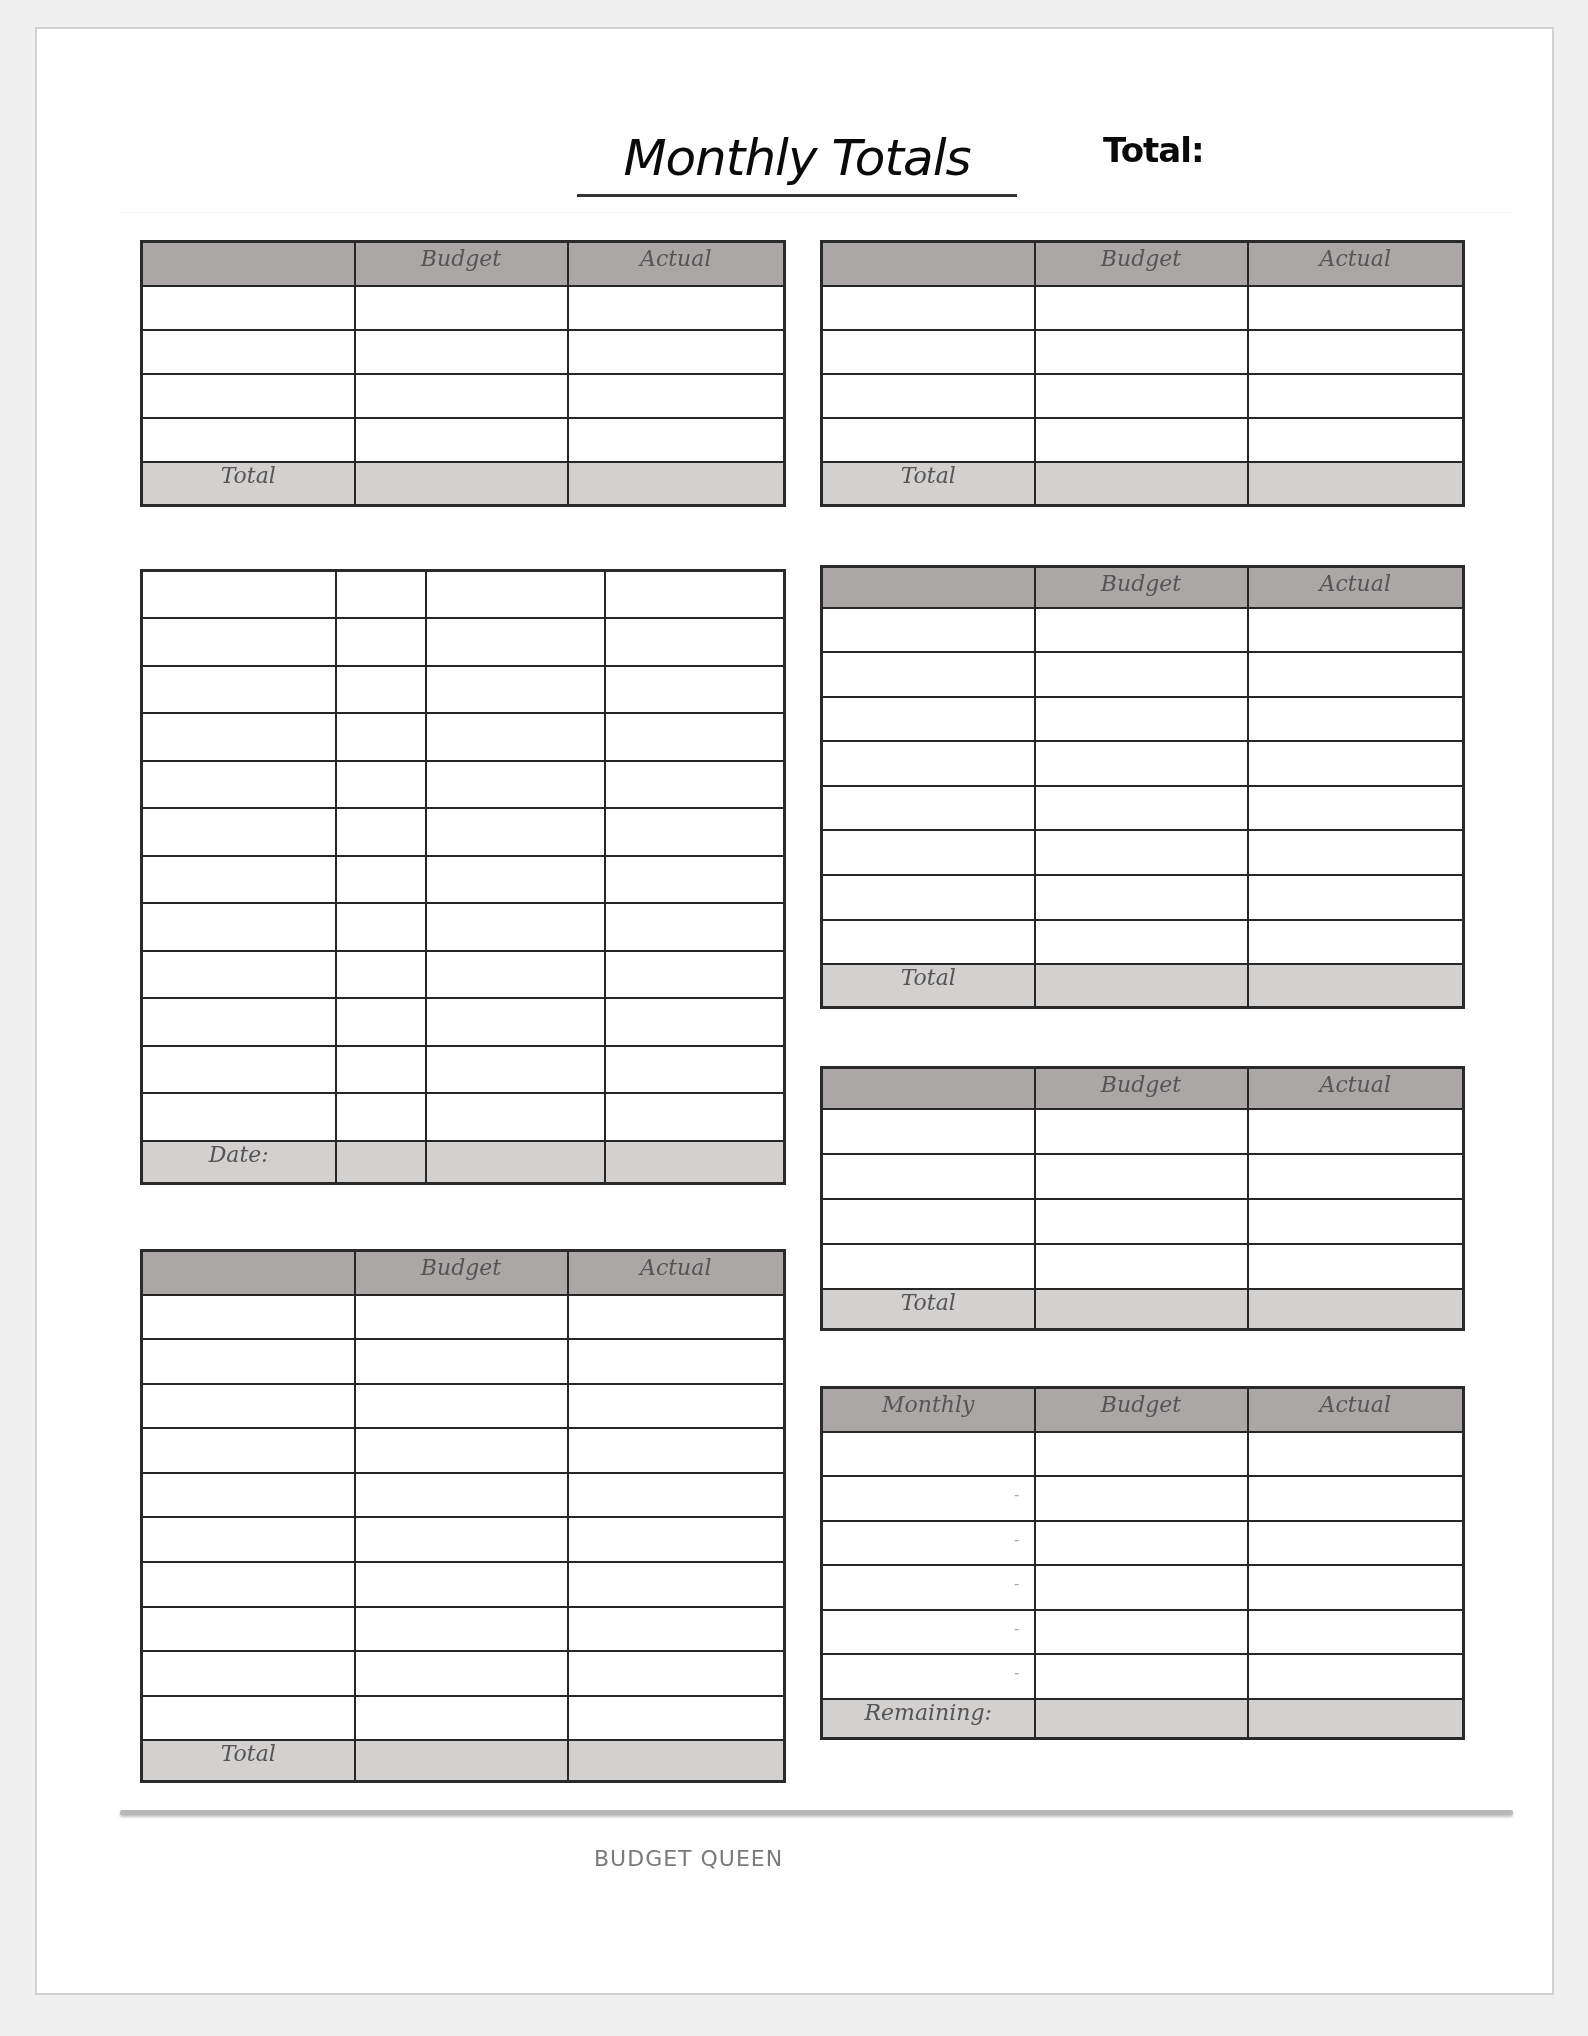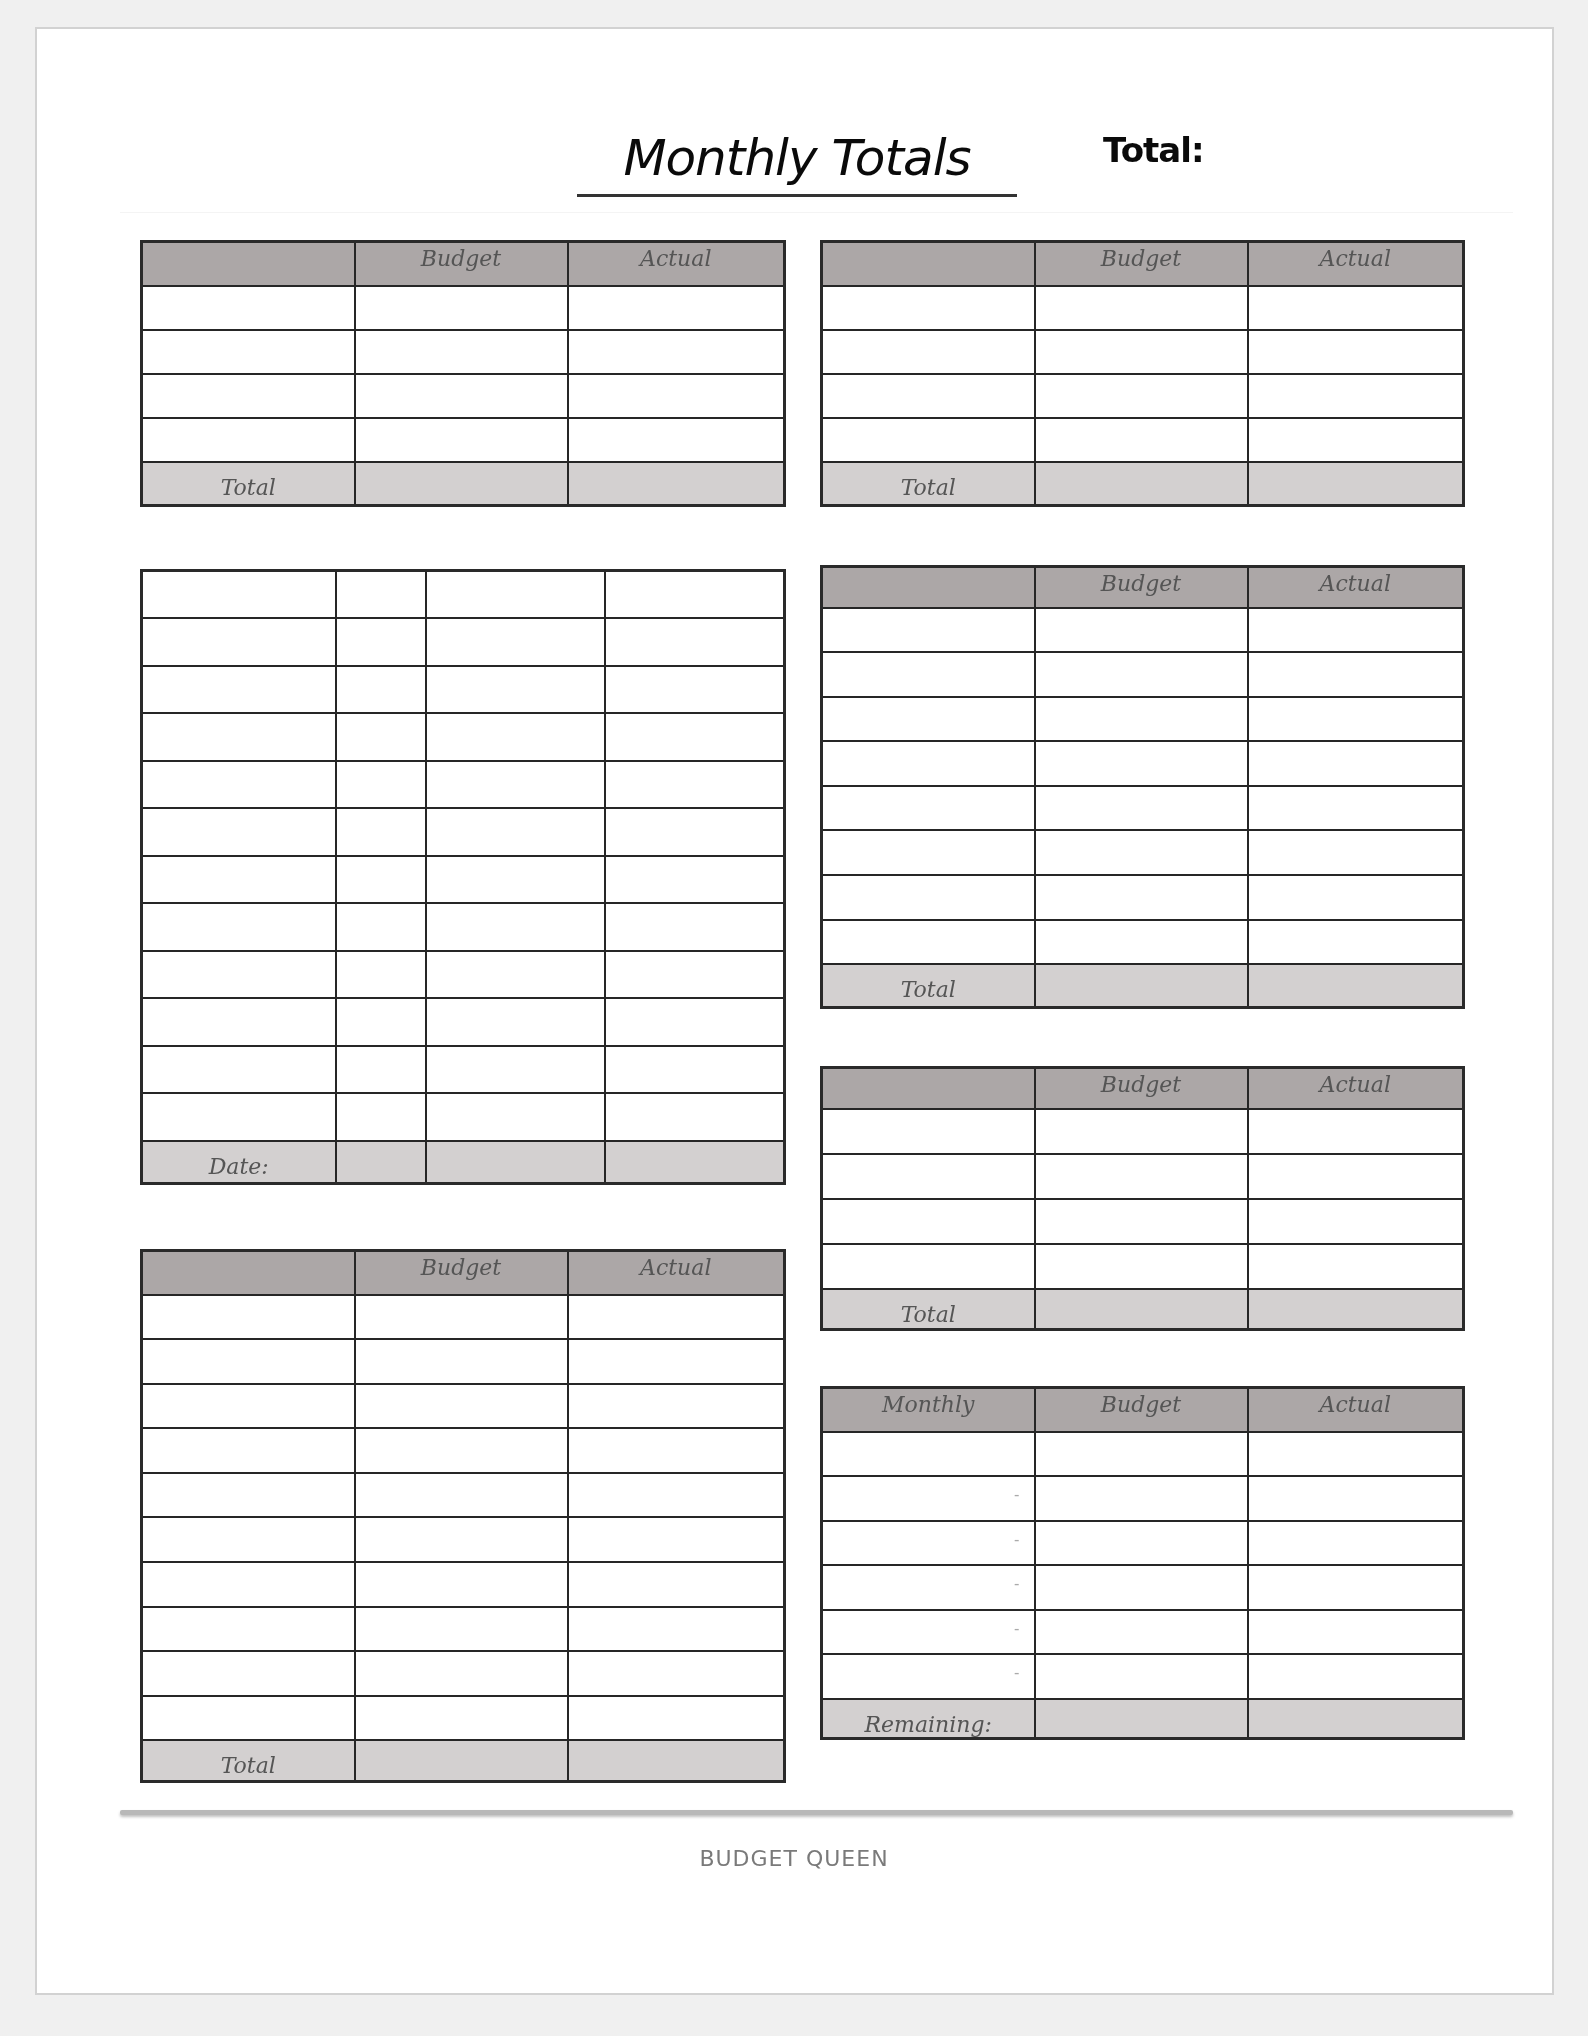--- a/index.html
+++ b/index.html
@@ -53,21 +53,21 @@
       left: 120px; top: 1810px;
       width: 1393px; height: 5px;
       background: #b8b8b8;
       box-shadow: 0 2px 3px rgba(0,0,0,0.25);
       border-radius: 2px;
     }
     .footer {
       position: absolute;
       left: 594px; top: 1846px;
       width: 400px;
-      text-align: center;
+      text-align: left;
       font-family: "DejaVu Sans", sans-serif;
       font-size: 22px;
       color: #7a7a7a;
       letter-spacing: 1px;
     }
     table.bt {
       position: absolute;
       border-collapse: collapse;
       table-layout: fixed;
       border: 3px solid #2a2a2a;
@@ -80,21 +80,21 @@
       font-weight: normal;
       font-style: italic;
       font-size: 22px;
       color: #555;
       text-align: center;
       vertical-align: top;
       overflow: hidden;
       white-space: nowrap;
     }
     table.bt th { background: #aca7a7; padding-top: 3px; }
-    table.bt tr.total td { background: #d3d0d0; padding-top: 12px; }
+    table.bt tr.total td { background: #d3d0d0; padding-top: 0; }
     table.bt td.cell { background: #ffffff; }
     table.bt td.dash {
       text-align: right;
       padding-right: 14px;
       padding-top: 8px;
       color: #aaa;
       font-size: 16px;
       font-style: normal;
     }
   </style>

